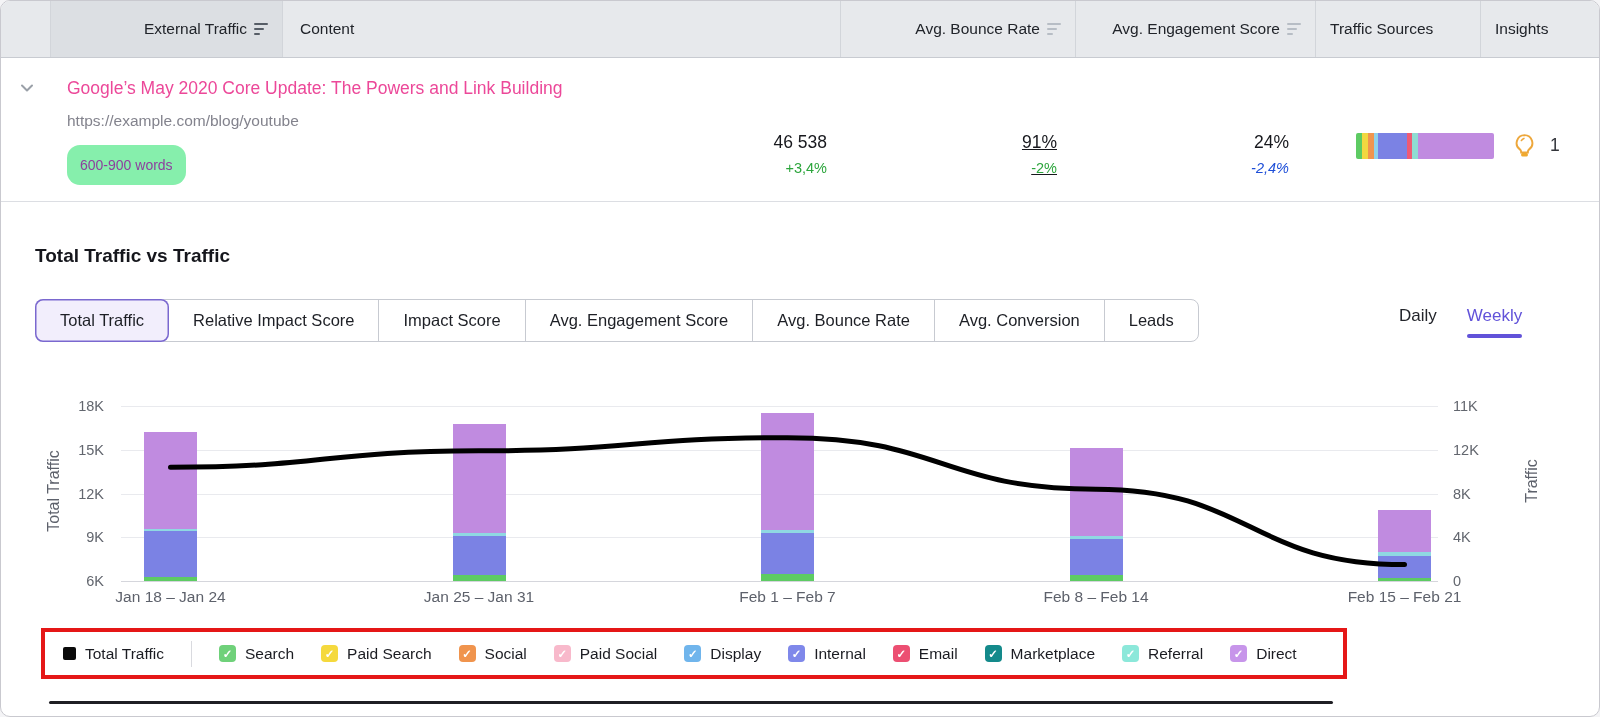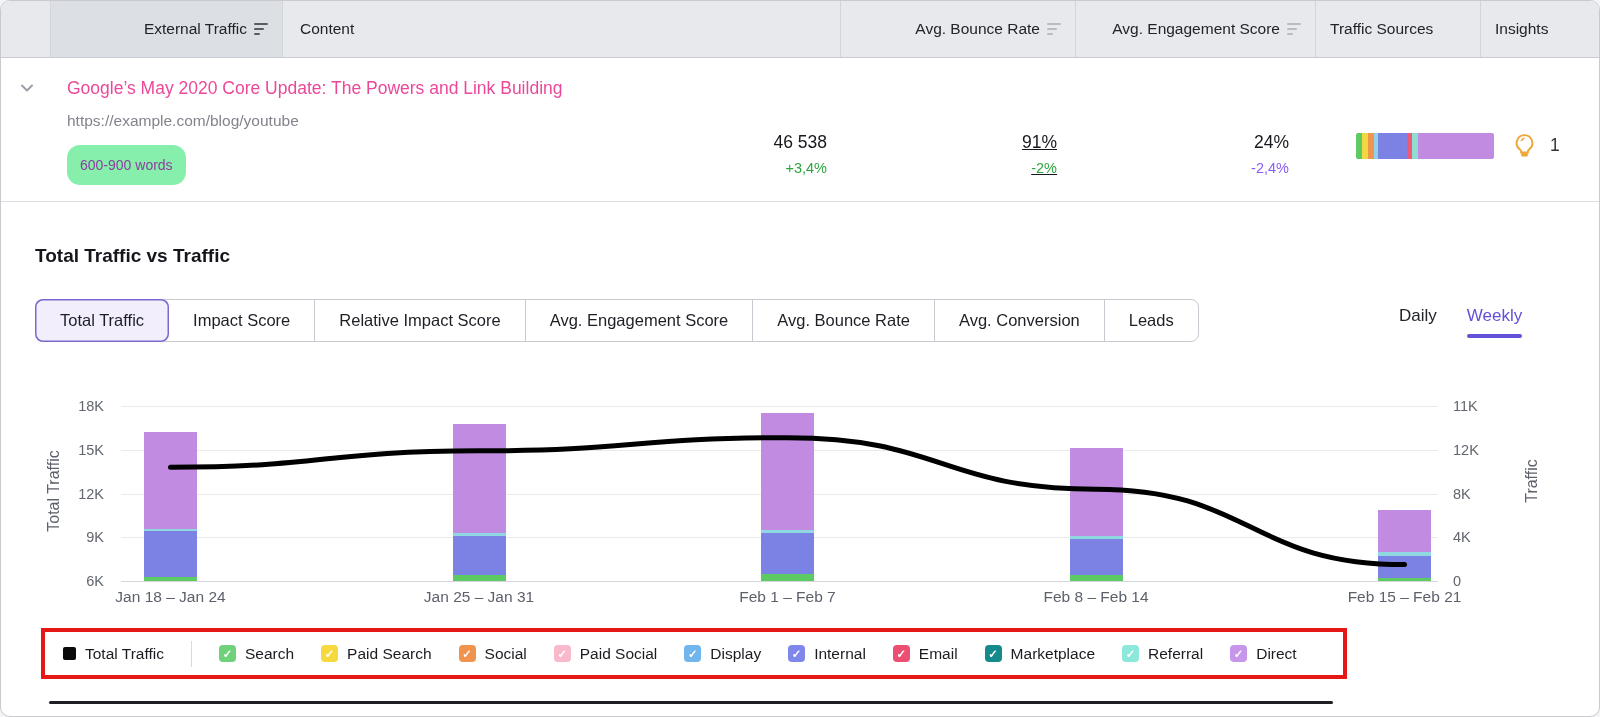--- a/index.html
+++ b/index.html
@@ -34,21 +34,21 @@
   .expander { position:absolute; left:16px; top:20px; cursor:pointer; }
   .rowmain { position:absolute; left:66px; top:17px; }
   .rowtitle { display:block; max-width:505px; font-size:17.5px; line-height:26px;
               color:#ec4899; text-decoration:none; cursor:pointer; }
   .rowurl { margin-top:11px; font-size:15.5px; color:#83838d; }
   .rowbadge { display:inline-block; margin-top:15px; padding:12px 13px; border-radius:13px;
               background:#86efac; color:#8d3f9e; font-size:14px; }
   .numcell { position:absolute; top:74px; width:200px; text-align:right; }
   .numcell .val { font-size:17.5px; color:#17181d; }
   .numcell .delta { margin-top:7px; font-size:14.5px; }
-  .delta.up { color:#2ca53c; } .delta.down { color:#8b5cf6; }
+  .delta.up { color:#2ca53c; } .delta.down { color:#1d4ed8;font-style:italic; }
   .cell-ext { left:626px; } .cell-bounce { left:856px;text-decoration:underline; } .cell-eng { left:1088px; }
   .tsbar { position:absolute; left:1355px; top:75px; width:138px; height:26px;
            display:flex; overflow:hidden; border-radius:2px; }
   .tsbar i { display:block; height:100%; }
   .insightcell { position:absolute; left:1510px; top:74px; display:flex;
                  align-items:center; gap:12px; cursor:pointer; }
   .insightcell .cnt { font-size:17.5px; color:#33353b; }
 
   
   .sec-title { position:absolute; left:34px; top:244px; font-size:19px; font-weight:700;
@@ -173,22 +173,22 @@
         <path d="M9.2 7.6a4 4 0 0 1 2.3-1.9" fill="none" stroke="#eda73b" stroke-width="1.4" stroke-linecap="round"></path>
         <rect x="9.1" y="18.6" width="5.8" height="3.2" rx="1.2" fill="#f0a92e"></rect>
       </svg>
       <span class="cnt">1</span>
     </div>
   </div>
 
   <div class="sec-title">Total Traffic vs Traffic</div>
   <div class="tabs" id="tabs">
       <div class="tab sel">Total Traffic</div>
+      <div class="tab">Relative Impact Score</div>
       <div class="tab">Impact Score</div>
-      <div class="tab">Relative Impact Score</div>
       <div class="tab">Avg. Engagement Score</div>
       <div class="tab">Avg. Bounce Rate</div>
       <div class="tab">Avg. Conversion</div>
       <div class="tab">Leads</div>
     </div>
   <div class="granularity" id="granularity">
       <div class="gran-opt"><span>Daily</span><div class="bar"></div></div>
       <div class="gran-opt sel"><span>Weekly</span><div class="bar"></div></div>
     </div>
 

